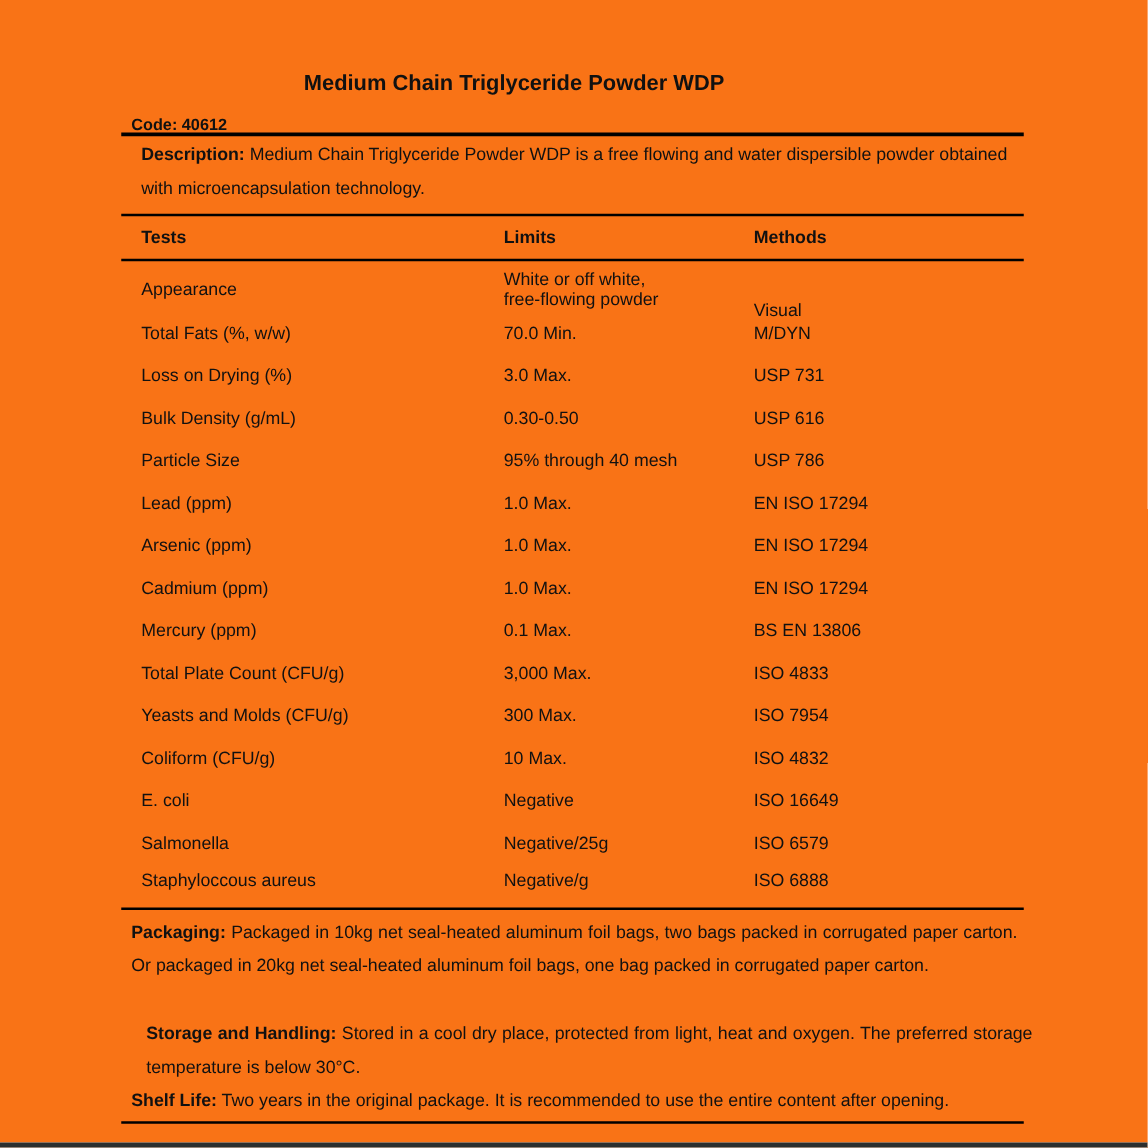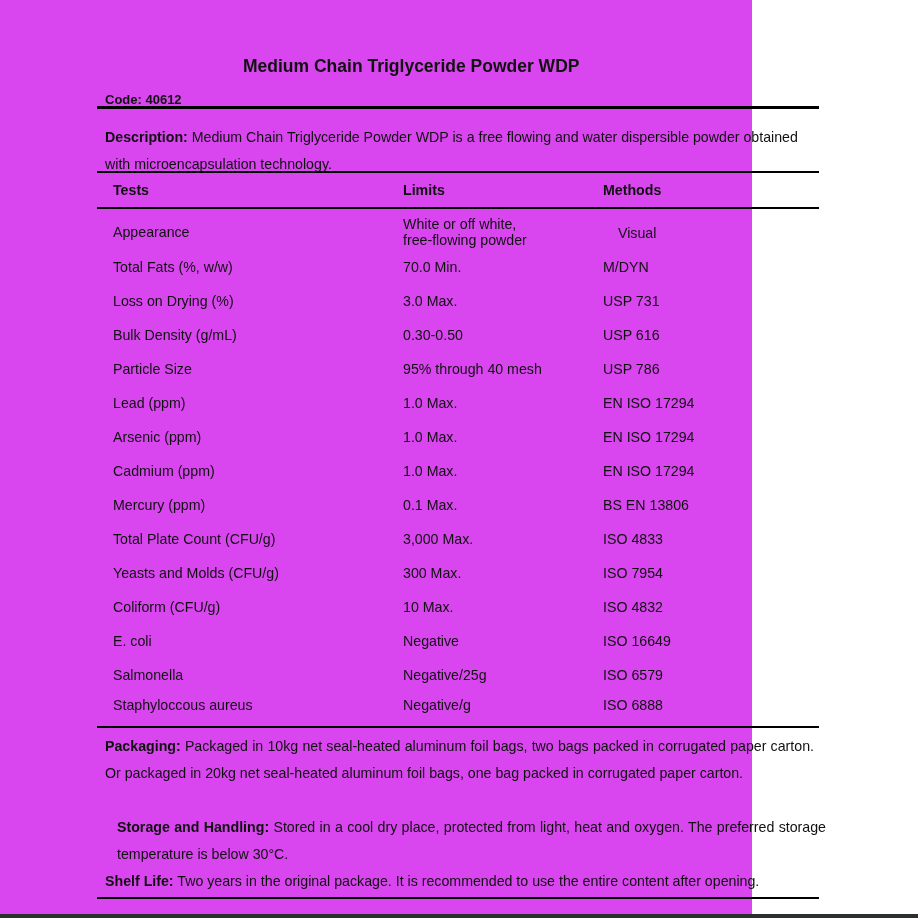--- a/index.html
+++ b/index.html
@@ -11,23 +11,23 @@
       width: 918px;
       height: 918px;
       position: relative;
       overflow: hidden;
       font-family: "Liberation Sans", "DejaVu Sans", sans-serif;
       color: #111111;
     }
     .page {
       position: absolute;
       left: 0; top: 0;
-      width: 752px;
+      width: 918px;
       height: 914px;
-      background: #d946ef;
+      background: #f97316;
     }
     .bottom-edge {
       position: absolute;
       left: 0;
       top: 914px;
       width: 918px;
       height: 4px;
       background: #2b2f2f;
     }
     .title {
@@ -63,21 +63,21 @@
 
     .para {
       position: absolute;
       left: 105px;
       width: 709px;
       font-size: 14.2px;
       line-height: 27px;
       text-align: justify;
     }
     .para .lbl { font-weight: bold; }
-    .para.desc { top: 124px; text-align: left; }
+    .para.desc { top: 111px; text-align: left; margin-left: 8px; }
     .para.pack { top: 733px; }
     .para.store { top: 814px; margin-left: 12px; }
     .para.shelf { top: 868px; text-align: left; }
 
     .th {
       position: absolute;
       top: 182px;
       font-size: 14.2px;
       font-weight: bold;
     }
@@ -122,21 +122,21 @@
   <div class="th col-limit">Limits</div>
   <div class="th col-method">Methods</div>
   <div class="rule head-rule"></div>
 
   <div class="row" style="top:224px;">
     <span class="cell col-test">Appearance</span>
     <span class="cell col-limit limit two-line" style="top:-8px;">
       <span>White or off white,</span><br>
       <span>free-flowing powder</span>
     </span>
-    <span class="cell col-method" style="top:1px;margin-left:15px;">Visual</span>
+    <span class="cell col-method" style="top:17px;">Visual</span>
   </div>
 
   <div class="row" style="top:259px;">
     <span class="cell col-test">Total Fats (%, w/w)</span>
     <span class="cell col-limit">70.0 Min.</span>
     <span class="cell col-method">M/DYN</span>
   </div>
 
   <div class="row" style="top:293px;">
     <span class="cell col-test">Loss on Drying (%)</span>

